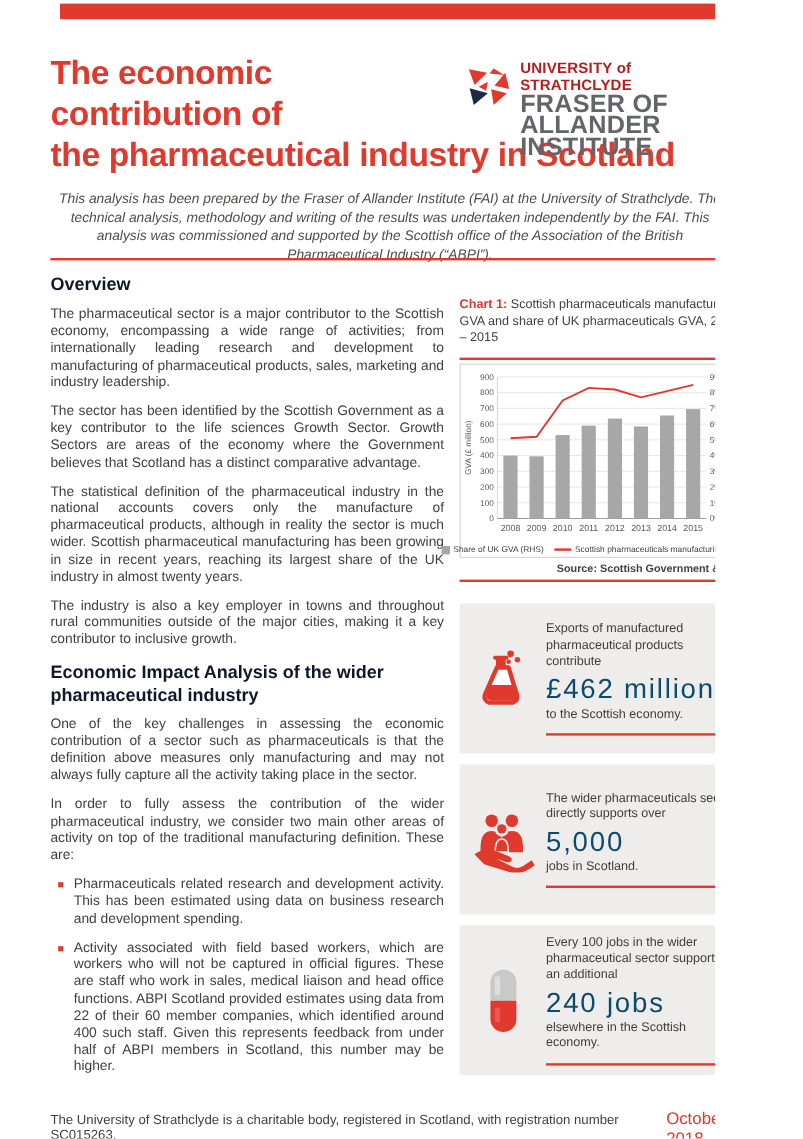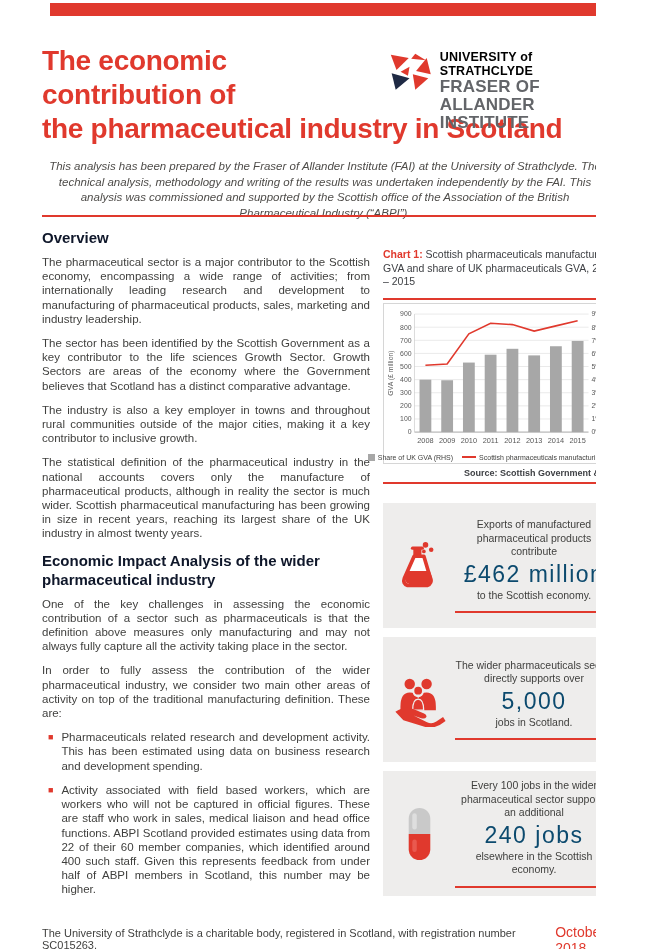--- a/index.html
+++ b/index.html
@@ -9,22 +9,22 @@
 
   .top-bar { position:absolute; left:50px; top:3px; width:574px; height:13px; background:#e0392d; }
 
   .title { position:absolute; left:42px; top:44px; width:600px; color:#e0392d;
            font-weight:bold; font-size:28px; line-height:34px; letter-spacing:-0.3px; }
   .title span { display:block; }
 
   .logo { position:absolute; left:390px; top:48px; display:flex; align-items:flex-start; }
   .logo-mark { width:52px; height:54px; }
   .logo-text { margin-left:9px; padding-top:2px; }
-  .logo-line1 { font-size:12.5px; font-weight:bold; color:#000000; letter-spacing:0.2px; }
-  .logo-line2, .logo-line3 { font-size:17px; font-weight:bold; color:#636569; line-height:18px; letter-spacing:0.2px; }
+  .logo-line1 { font-size:12.5px; font-weight:bold; color:#b91c1c; letter-spacing:0.2px; }
+  .logo-line2, .logo-line3 { font-size:21px; font-weight:bold; color:#636569; line-height:18px; letter-spacing:0.2px; }
 
   .intro { position:absolute; left:42px; top:159px; width:566px; font-style:italic;
            font-size:11.5px; line-height:15.5px; color:#4e4c49;text-align:center; }
 
   .header-rule { position:absolute; left:42px; top:215px; width:586px; height:2px; background:#e0392d; }
 
   .left-col { position:absolute; left:42px; top:228px; width:328px; }
   .section-heading { color:#0f172a; font-size:15px; font-weight:bold; line-height:19px; margin-bottom:8px; }
   .left-col p { font-size:11.5px; line-height:14.2px; text-align:justify; margin-bottom:10px; color:#3f3f3d; }
   .impact-heading { margin-top:6px; }
@@ -39,21 +39,21 @@
   .chart-frame { border:1px solid #d6d6d6; margin-top:3px; padding:3px 1px 2px; }
   .legend { display:flex; justify-content:center; align-items:center; gap:9px; font-size:7px; color:#3f3f3d; margin-top:1px; white-space:nowrap; }
   .legend-item { display:flex; align-items:center; gap:3px; }
   .swatch-bar { width:7px; height:7px; background:#a7a7a7; display:inline-block; }
   .swatch-line { width:14px; height:2px; background:#e0392d; display:inline-block; }
   .source { text-align:right; font-size:9px; font-weight:bold; color:#3e4044; margin:4px 2px 4px 0; }
 
   .stats { position:absolute; left:383px; top:503px; width:240px; }
   .stat-box { background:#eeedec; height:125px; margin-bottom:9px; display:flex; align-items:center; }
   .stat-icon { width:72px; display:flex; justify-content:center; align-items:center; flex:none; }
-  .stat-text { flex:1; text-align:center; padding-right:14px; }
+  .stat-text { flex:1; text-align:left; padding-right:14px; }
   .stat-pre, .stat-post { font-size:10.5px; line-height:13.5px; color:#3f3f3d; }
   .stat-big { font-size:23px; line-height:28px; color:#0c4a6e; letter-spacing:1.5px; margin:1px 0; }
   .stat-rule { width:158px; height:2px; background:#e0392d; margin:9px auto 0; }
 
   .footer { position:absolute; left:42px; top:924px; width:595px; display:flex;
             justify-content:space-between; align-items:baseline; }
   .footer-left { font-size:11px; color:#3f3f3d; }
   .footer-right { font-size:14px; color:#e0392d; }
 
   svg text { font-family:"Liberation Sans", sans-serif; }
@@ -88,22 +88,22 @@
   </div>
 
   <p class="intro">This analysis has been prepared by the Fraser of Allander Institute (FAI) at the University of Strathclyde. The technical analysis, methodology and writing of the results was undertaken independently by the FAI. This analysis was commissioned and supported by the Scottish office of the Association of the British Pharmaceutical Industry (“ABPI”).</p>
 
   <div class="header-rule"></div>
 
   <div class="left-col">
     <h2 class="section-heading">Overview</h2>
     <p>The pharmaceutical sector is a major contributor to the Scottish economy, encompassing a wide range of activities; from internationally leading research and development to manufacturing of pharmaceutical products, sales, marketing and industry leadership.</p>
     <p>The sector has been identified by the Scottish Government as a key contributor to the life sciences Growth Sector. Growth Sectors are areas of the economy where the Government believes that Scotland has a distinct comparative advantage.</p>
+    <p>The statistical definition of the pharmaceutical industry in the national accounts covers only the manufacture of pharmaceutical products, although in reality the sector is much wider. Scottish pharmaceutical manufacturing has been growing in size in recent years, reaching its largest share of the UK industry in almost twenty years.</p>
     <p>The industry is also a key employer in towns and throughout rural communities outside of the major cities, making it a key contributor to inclusive growth.</p>
-    <p>The statistical definition of the pharmaceutical industry in the national accounts covers only the manufacture of pharmaceutical products, although in reality the sector is much wider. Scottish pharmaceutical manufacturing has been growing in size in recent years, reaching its largest share of the UK industry in almost twenty years.</p>
 
     <h2 class="section-heading impact-heading">Economic Impact Analysis of the wider pharmaceutical industry</h2>
     <p>One of the key challenges in assessing the economic contribution of a sector such as pharmaceuticals is that the definition above measures only manufacturing and may not always fully capture all the activity taking place in the sector.</p>
     <p>In order to fully assess the contribution of the wider pharmaceutical industry, we consider two main other areas of activity on top of the traditional manufacturing definition. These are:</p>
 
     <div class="bullet">
       <span class="marker">■</span>
       <div class="btext">Pharmaceuticals related research and development activity. This has been estimated using data on business research and development spending.</div>
     </div>
     <div class="bullet">

